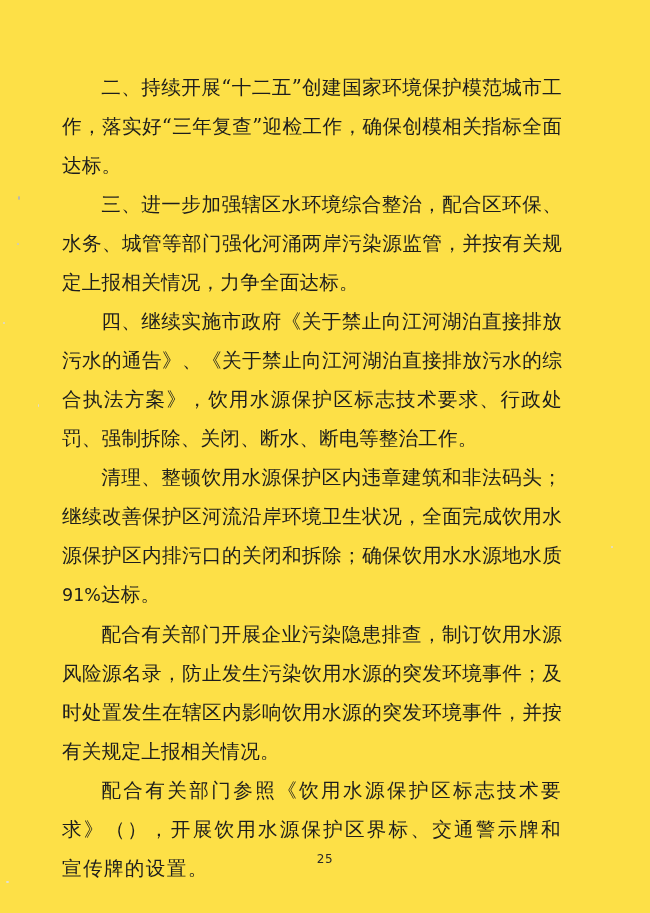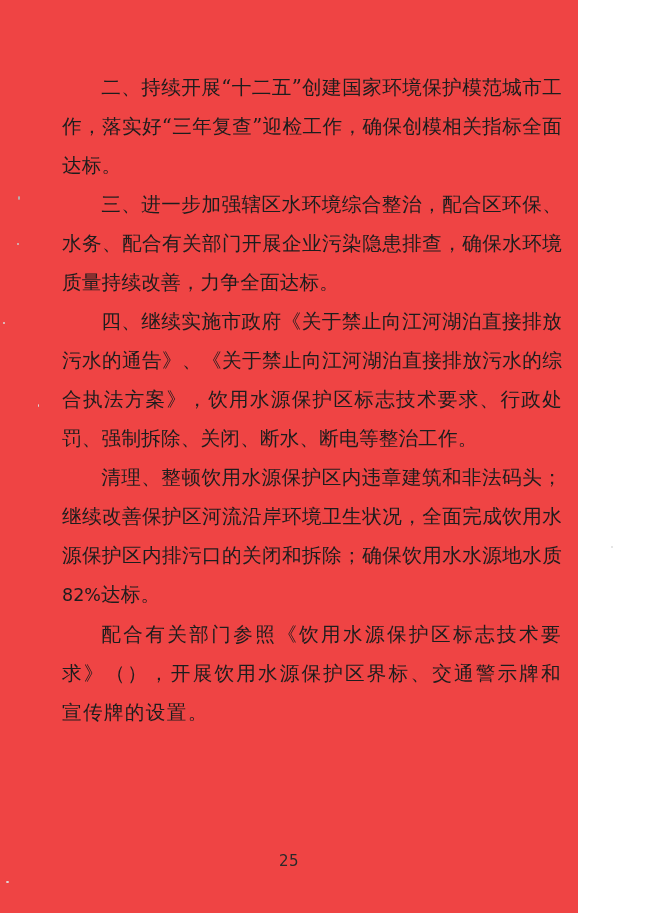--- a/index.html
+++ b/index.html
@@ -9,23 +9,23 @@
   }
   body {
     width: 650px;
     height: 913px;
     overflow: hidden;
     font-family: "DejaVu Serif", "Liberation Serif", serif;
   }
 
   #page {
     position: relative;
-    width: 578px;
+    width: 650px;
     height: 913px;
-    background: #ef4444;
+    background: #fde047;
     box-sizing: border-box;
   }
 
   
   .speck {
     position: absolute;
     background: #c9c9c9;
     border-radius: 50%;
     pointer-events: none;
   }
@@ -67,47 +67,48 @@
     letter-spacing: 0;
   }
 
   #page-number {
     position: absolute;
     left: 0;
     right: 0;
     top: 852px;
     text-align: center;
     font-family: "DejaVu Sans", "Liberation Sans", sans-serif;
-    font-size: 15px;
+    font-size: 12px;
     color: #2a2a2a;
     letter-spacing: 0.5px;
   }
 </style>
 </head>
 <body>
 
 <div id="page">
 
   <span class="speck s1"></span>
   <span class="speck s2"></span>
   <span class="speck s3"></span>
   <span class="speck s4"></span>
   <span class="speck s5"></span>
   <span class="speck s6"></span>
 
   <div id="body-text">
     <p class="para">二、持续开展“十二五”创建国家环境保护模范城市工作，落实好“三年复查”迎检工作，确保创模相关指标全面达标。</p>
 
-    <p class="para">三、进一步加强辖区水环境综合整治，配合区环保、水务、配合有关部门开展企业污染隐患排查，确保水环境质量持续改善，力争全面达标。</p>
+    <p class="para">三、进一步加强辖区水环境综合整治，配合区环保、水务、城管等部门强化河涌两岸污染源监管，并按有关规定上报相关情况，力争全面达标。</p>
 
     <p class="para">四、继续实施市政府《关于禁止向江河湖泊直接排放污水的通告》、《关于禁止向江河湖泊直接排放污水的综合执法方案》，饮用水源保护区标志技术要求、行政处罚、强制拆除、关闭、断水、断电等整治工作。</p>
 
 
-    <p class="para">清理、整顿饮用水源保护区内违章建筑和非法码头；继续改善保护区河流沿岸环境卫生状况，全面完成饮用水源保护区内排污口的关闭和拆除；确保饮用水水源地水质 <span class="latin-num">82%</span>达标。</p>
+    <p class="para">清理、整顿饮用水源保护区内违章建筑和非法码头；继续改善保护区河流沿岸环境卫生状况，全面完成饮用水源保护区内排污口的关闭和拆除；确保饮用水水源地水质 <span class="latin-num">91%</span>达标。</p>
 
+    <p class="para">配合有关部门开展企业污染隐患排查，制订饮用水源风险源名录，防止发生污染饮用水源的突发环境事件；及时处置发生在辖区内影响饮用水源的突发环境事件，并按有关规定上报相关情况。</p>
 
     <p class="para loose">配合有关部门参照《饮用水源保护区标志技术要求》（），开展饮用水源保护区界标、交通警示牌和宣传牌的设置。</p>
 
   </div>
 
   <div id="page-number">25</div>
 
 </div>
 
 </body></html>

